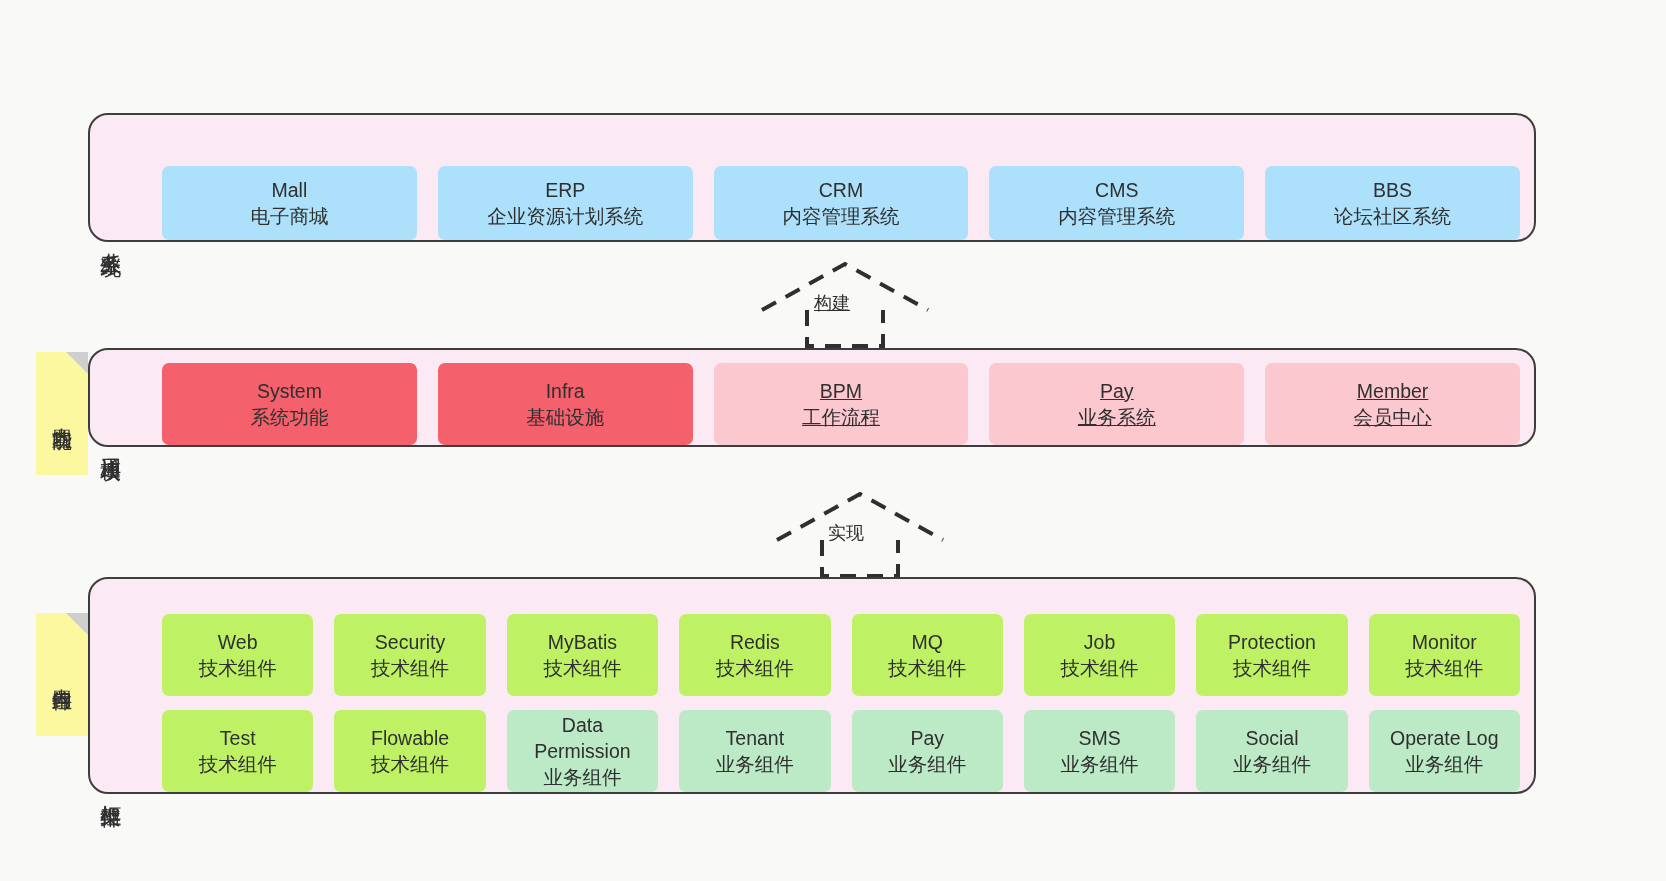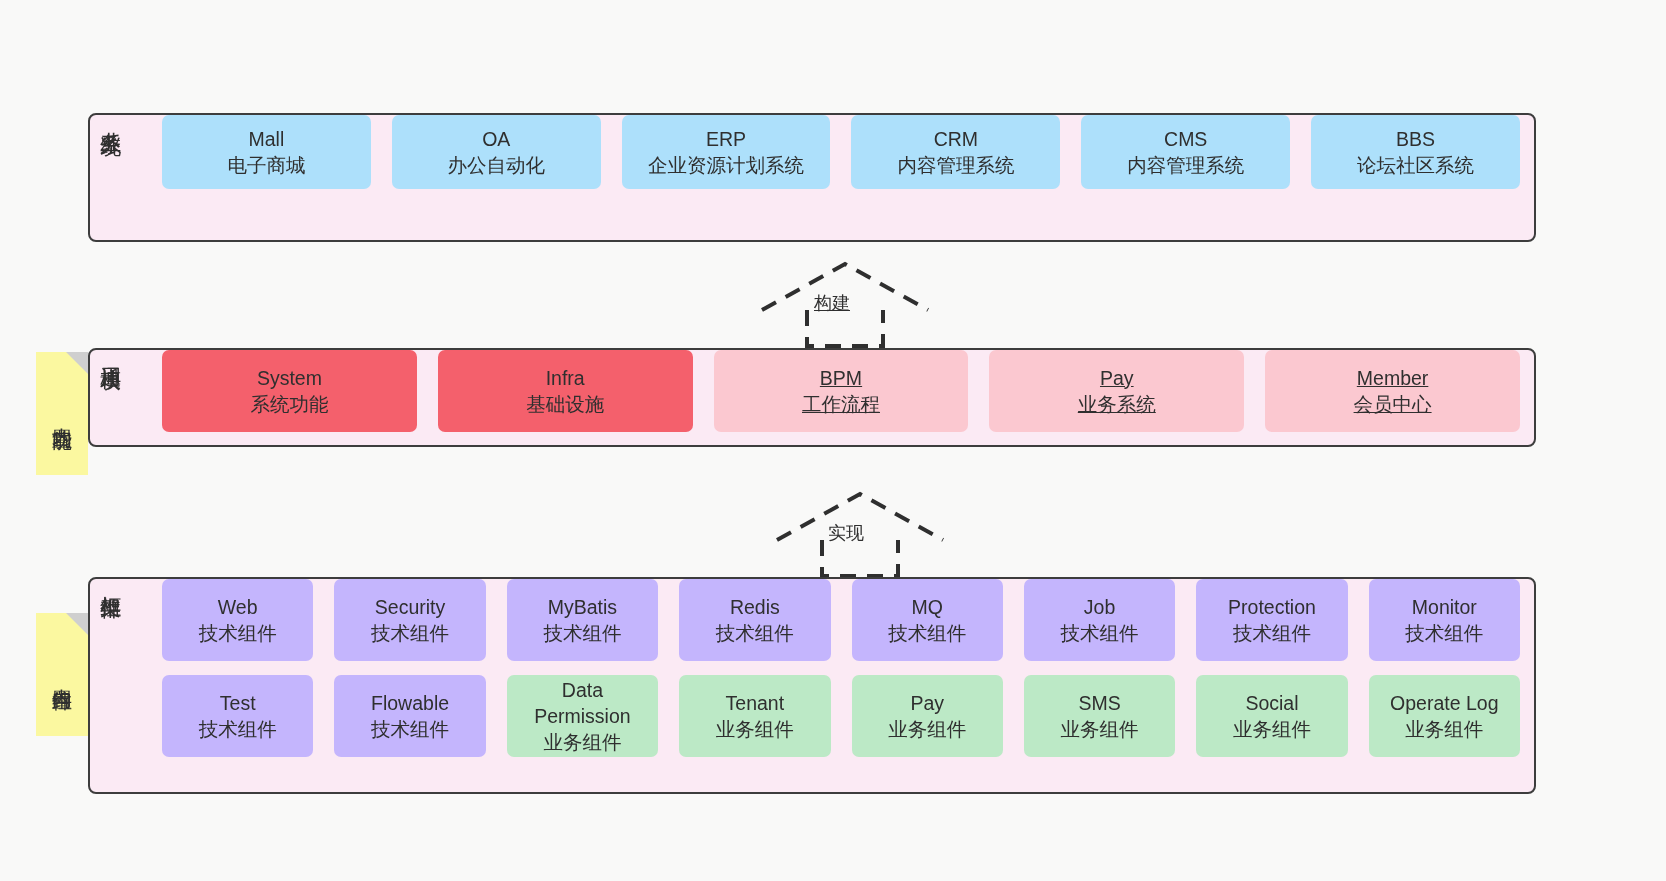--- a/index.html
+++ b/index.html
@@ -20,24 +20,24 @@
     left: 0; top: 0;
     width: 1666px;
     height: 881px;
   }
 
   
   .layer {
     position: absolute;
     background: #fbeaf4;
     border: 2px solid #3d3d3d;
-    border-radius: 8px;
+    border-radius: 20px;
     box-sizing: border-box;
     display: flex;
-    align-items: flex-start;
+    align-items: flex-end;
     gap: 24px;
   }
   .layer-label {
     flex: 0 0 auto;
     width: 42px;
     display: flex;
     align-items: center;
     justify-content: center;
     font-size: 21px;
     line-height: 1.12;
@@ -77,21 +77,21 @@
     padding: 4px 6px;
     overflow: hidden;
   }
   .card .ln { display: block; white-space: nowrap; }
   .card.wrap .ln { white-space: normal; }
 
   
   .c-blue       { background: #ade0fb; }
   .c-red        { background: #f4606c; }
   .c-pink       { background: #fbc8d0; text-decoration: underline; }
-  .c-green      { background: #c4b5fd; }
+  .c-green      { background: #bef264; }
   .c-lightgreen { background: #bce9c6; }
 
   
   #layer-business { left: 88px;  top: 113px; width: 1448px; height: 129px; }
   #layer-business .row { height: 74px; }
 
   #layer-common   { left: 88px;  top: 348px; width: 1448px; height: 99px; }
   #layer-common .row { height: 82px; }
 
   #layer-framework{ left: 88px;  top: 577px; width: 1448px; height: 217px; }
@@ -148,24 +148,20 @@
 
   <div class="layer" id="layer-business">
     <div class="layer-label">业务系统</div>
     <div class="layer-body">
       <div class="row">
         <div class="card c-blue">
           <span class="ln">Mall</span>
           <span class="ln">电子商城</span>
         </div>
         <div class="card c-blue">
-          <span class="ln">OA</span>
-          <span class="ln">办公自动化</span>
-        </div>
-        <div class="card c-blue">
           <span class="ln">ERP</span>
           <span class="ln">企业资源计划系统</span>
         </div>
         <div class="card c-blue">
           <span class="ln">CRM</span>
           <span class="ln">内容管理系统</span>
         </div>
         <div class="card c-blue">
           <span class="ln">CMS</span>
           <span class="ln">内容管理系统</span>

